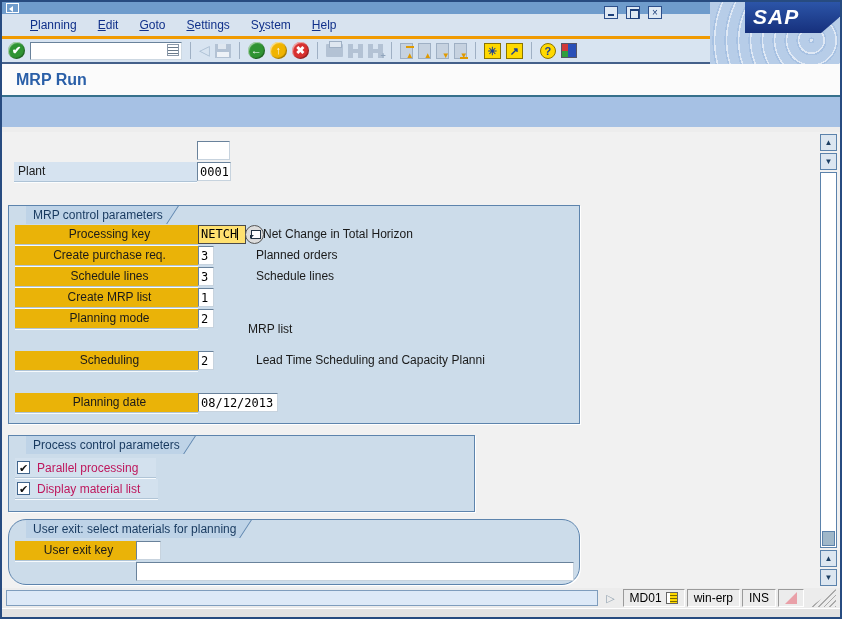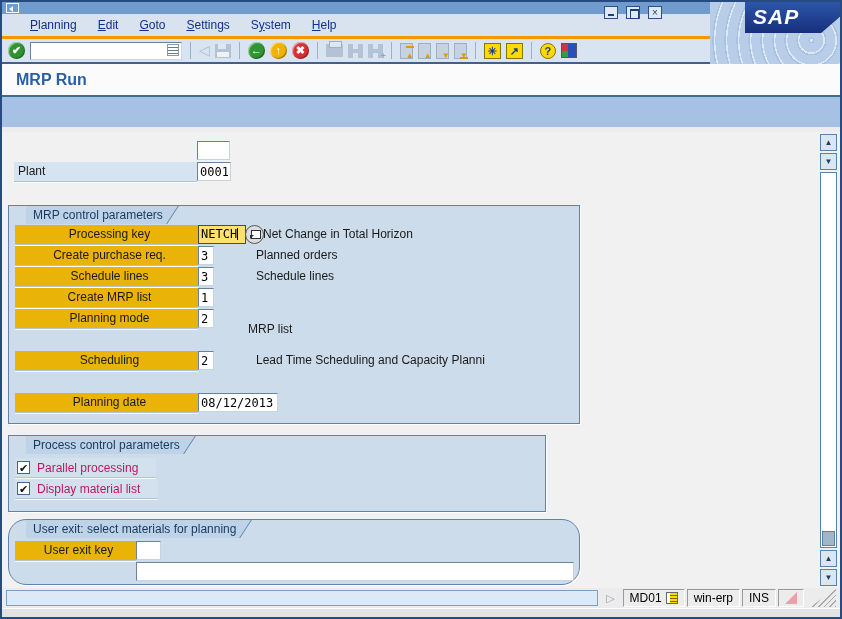--- a/index.html
+++ b/index.html
@@ -256,21 +256,21 @@
       <input class="inp" style="left: 189px; top: 103px; width: 16px;" value="2">
 
       <div class="glabel" style="left:6px; top:145px; width:183px;">Scheduling</div>
       <input class="inp" style="left: 189px; top: 145px; width: 16px;" value="2">
       <div class="gdesc" style="left:247px; top:145px;">Lead Time Scheduling and Capacity Planni</div>
 
       <div class="glabel" style="left:6px; top:187px; width:183px;">Planning date</div>
       <input class="inp" style="left: 189px; top: 187px; width: 80px;" value="08/12/2013">
     </div>
 
-    <div class="group" style="left:6px; top:303px; width:538px; height:77px;">
+    <div class="group" style="left:6px; top:303px; width:467px; height:77px;">
       <div class="gtab"><span class="tabtext">Process control parameters</span></div>
       <div class="cbrow" style="left:6px; top:22px;">
         <span class="cb"><span>✔</span></span>
         <span class="cblabel">Parallel processing</span>
       </div>
       <div class="cbrow" style="left:6px; top:43px;">
         <span class="cb"><span>✔</span></span>
         <span class="cblabel">Display material list</span>
       </div>
     </div>

